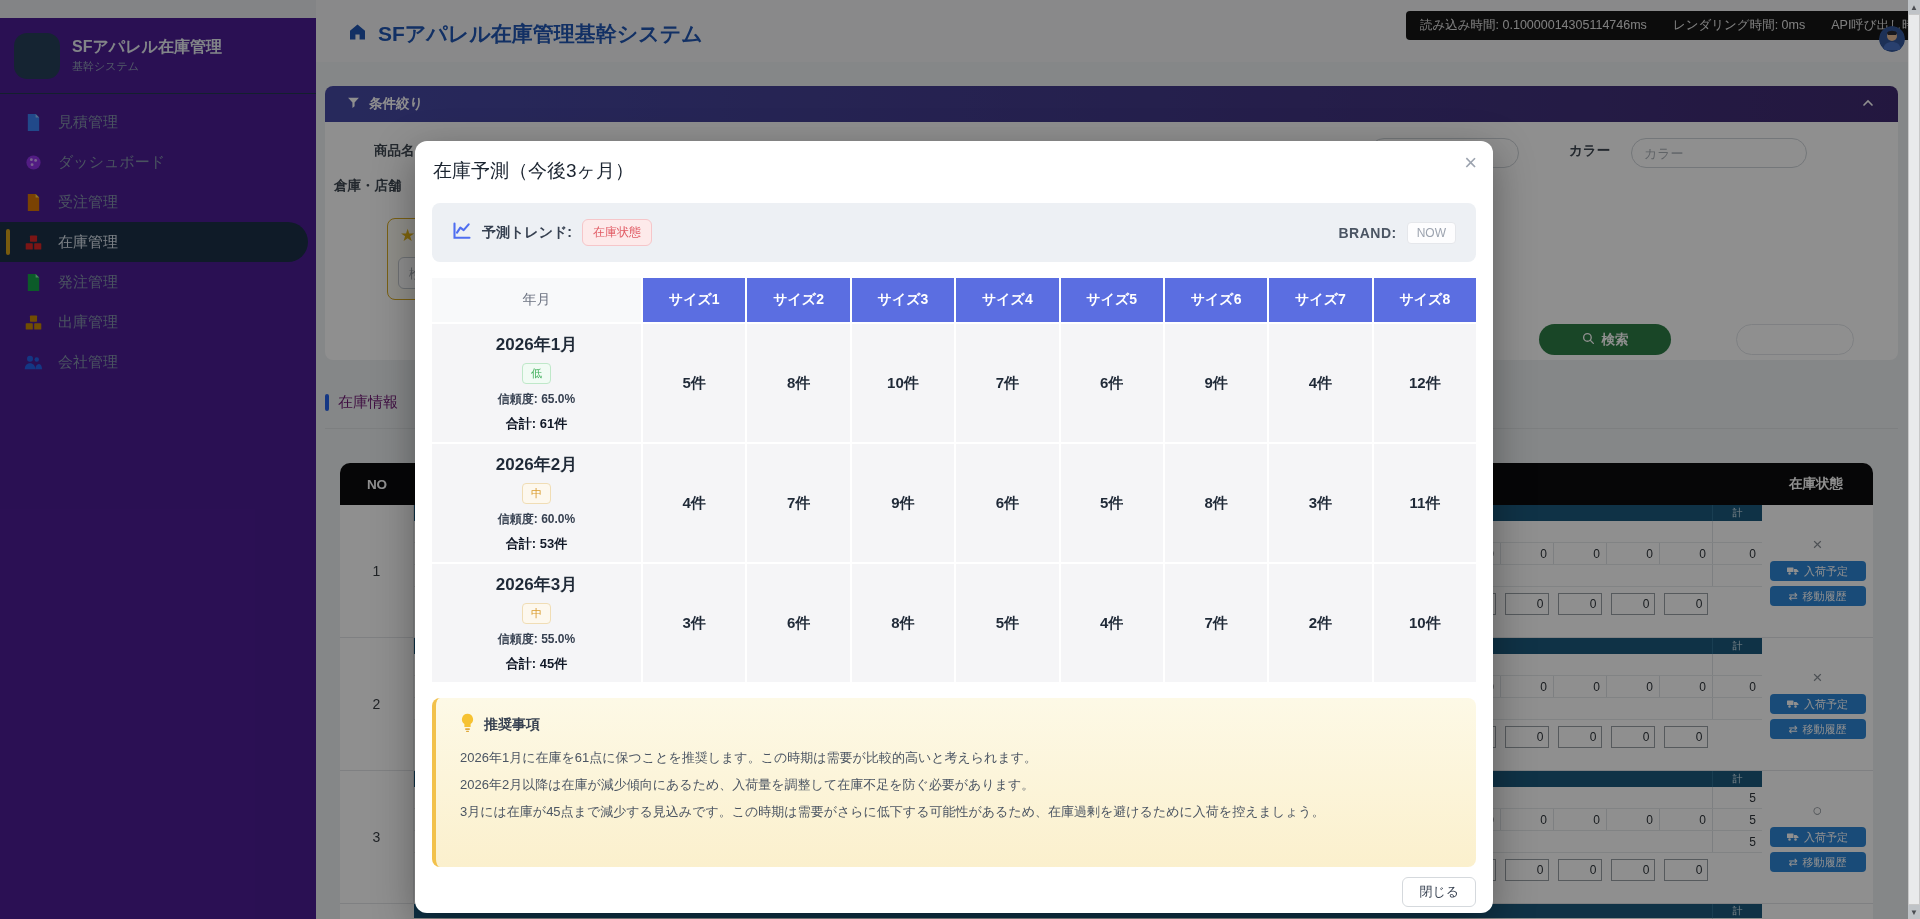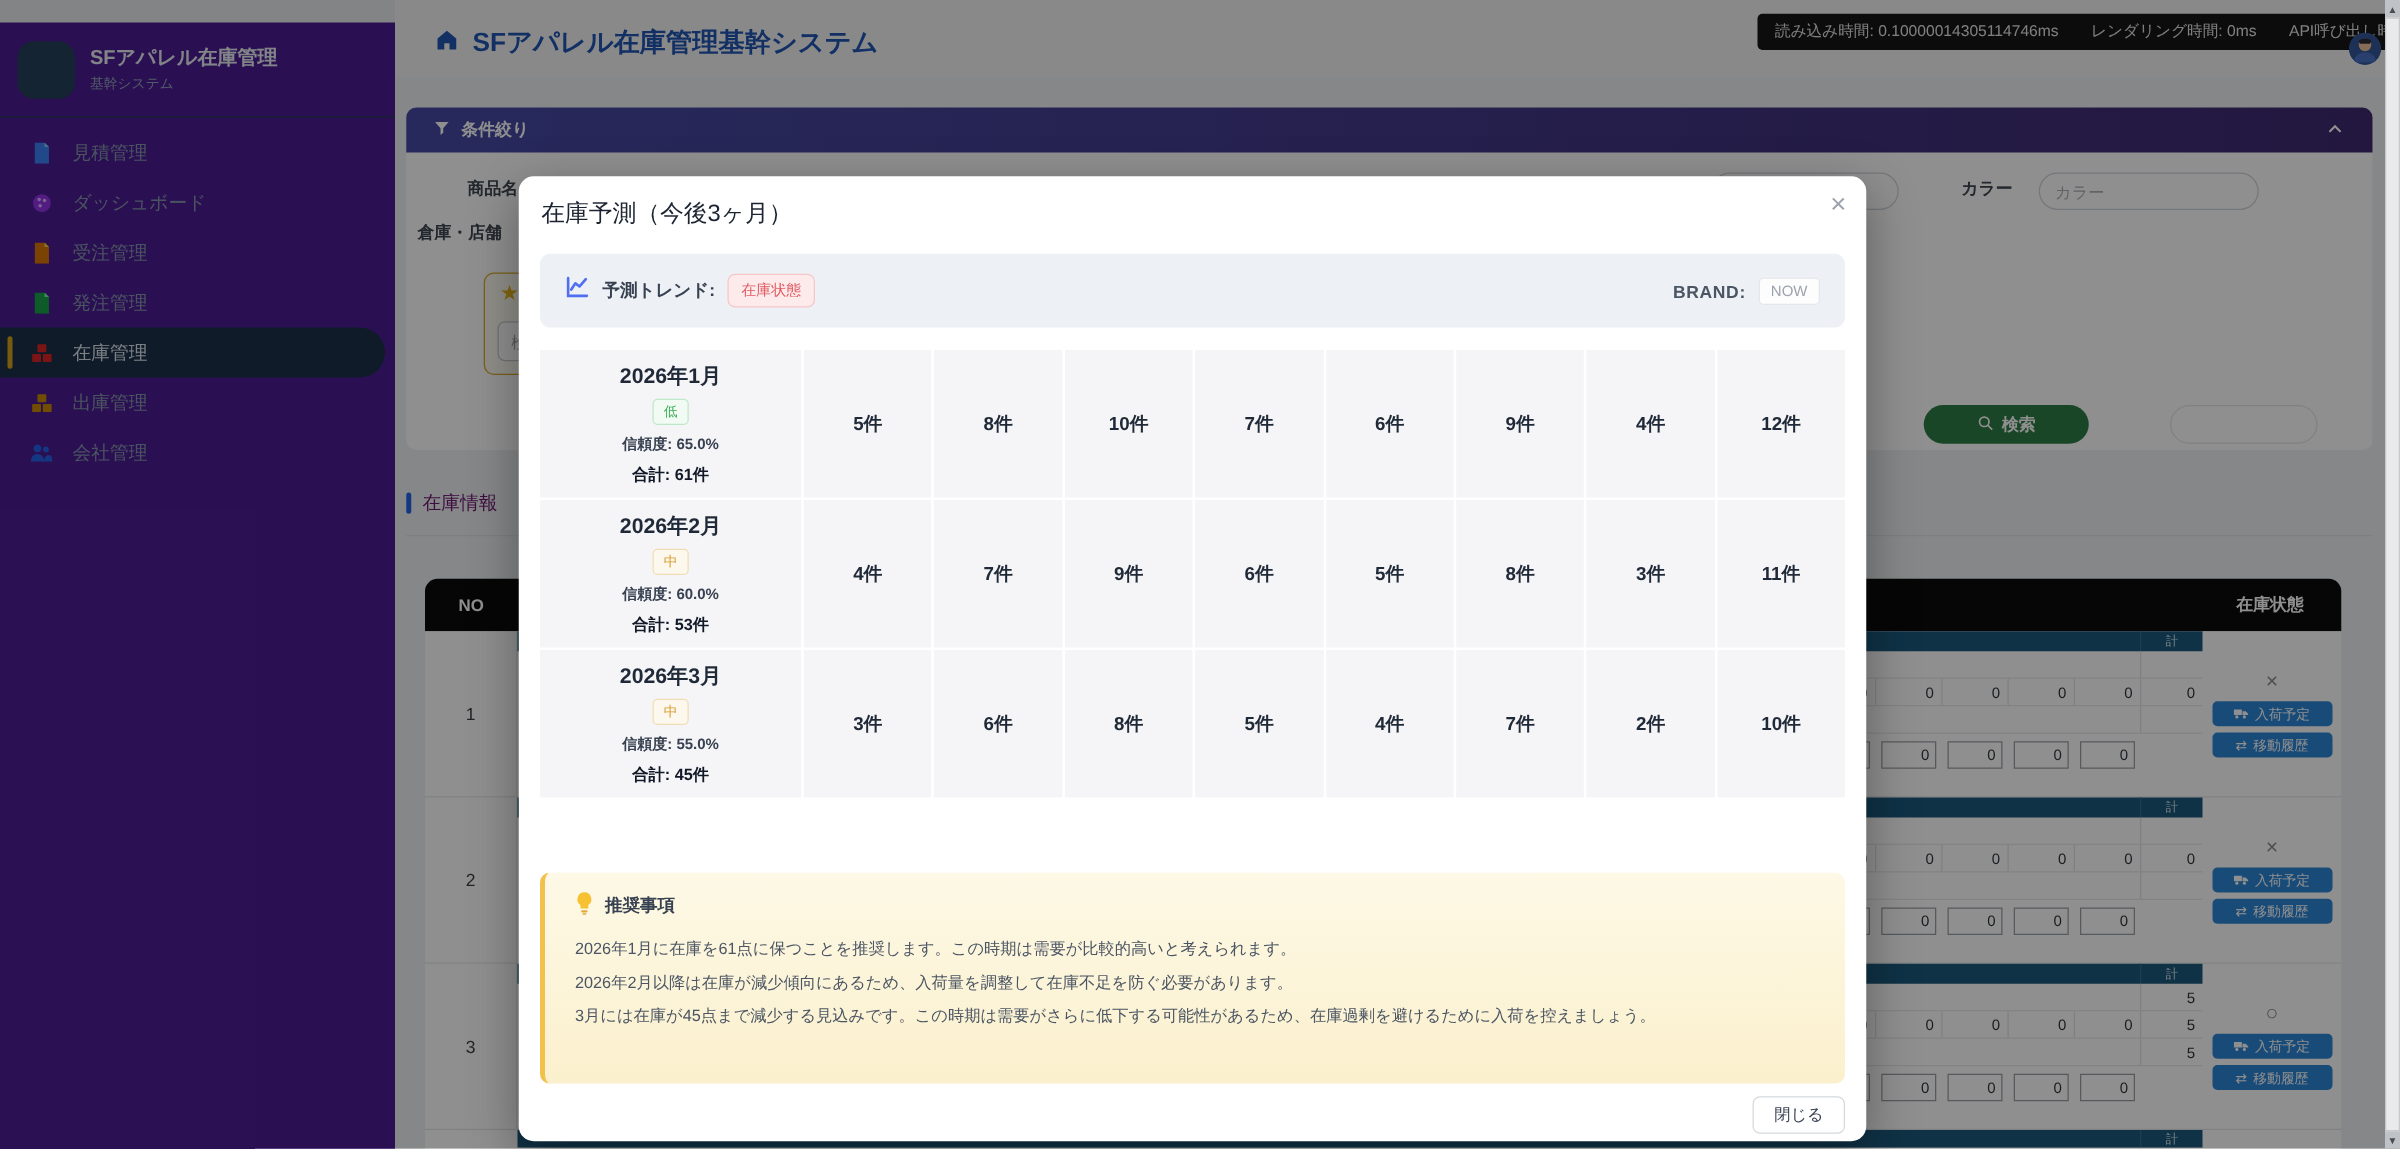--- a/index.html
+++ b/index.html
@@ -157,38 +157,38 @@
       </div>
       <div class="nav-item">
         <span class="nicon">
           <svg width="15" height="17" viewBox="0 0 20 24">
               <path d="M2 0h11l5 5v19H2z" fill="#d97706"></path>
               <path d="M13 0l5 5h-5z" fill="#fcd34d"></path>
             </svg>
         </span>
         <span>受注管理</span>
       </div>
-      <div class="nav-item">
-        <span class="nicon">
-          <svg width="15" height="17" viewBox="0 0 20 24">
-              <path d="M2 0h11l5 5v19H2z" fill="#16a34a"></path>
-              <path d="M13 0l5 5h-5z" fill="#86efac"></path>
-            </svg>
-        </span>
-        <span>発注管理</span>
-      </div>
       <div class="nav-item active">
         <span class="nicon">
           <svg width="17" height="17" viewBox="0 0 24 24">
               <rect x="7" y="2" width="10" height="9" rx="1" fill="#dc2626"></rect>
               <rect x="1" y="13" width="10" height="9" rx="1" fill="#dc2626"></rect>
               <rect x="13" y="13" width="10" height="9" rx="1" fill="#dc2626"></rect>
             </svg>
         </span>
         <span>在庫管理</span>
+      </div>
+      <div class="nav-item">
+        <span class="nicon">
+          <svg width="15" height="17" viewBox="0 0 20 24">
+              <path d="M2 0h11l5 5v19H2z" fill="#16a34a"></path>
+              <path d="M13 0l5 5h-5z" fill="#86efac"></path>
+            </svg>
+        </span>
+        <span>発注管理</span>
       </div>
       <div class="nav-item">
         <span class="nicon">
           <svg width="17" height="17" viewBox="0 0 24 24">
               <rect x="7" y="2" width="10" height="9" rx="1" fill="#ca8a04"></rect>
               <rect x="1" y="13" width="10" height="9" rx="1" fill="#ca8a04"></rect>
               <rect x="13" y="13" width="10" height="9" rx="1" fill="#ca8a04"></rect>
             </svg>
         </span>
         <span>出庫管理</span>
@@ -480,20 +480,31 @@
           </svg>
       </span>
       <span class="trend-label">予測トレンド:</span>
       <span class="trend-badge">在庫状態</span>
       <span class="trend-spacer"></span>
       <span class="brand-label">BRAND:</span>
       <span class="now-badge">NOW</span>
     </div>
 
     <div class="f-table">
+      <div class="f-head">
+        <div class="month-h">年月</div>
+        <div class="size-h">サイズ1</div>
+        <div class="size-h">サイズ2</div>
+        <div class="size-h">サイズ3</div>
+        <div class="size-h">サイズ4</div>
+        <div class="size-h">サイズ5</div>
+        <div class="size-h">サイズ6</div>
+        <div class="size-h">サイズ7</div>
+        <div class="size-h">サイズ8</div>
+      </div>
       <div class="f-body">
         <div class="f-row">
           <div class="month-c">
             <span class="m-date">2026年1月</span>
             <span class="m-badge low">低</span>
             <span class="m-conf">信頼度: 65.0%</span>
             <span class="m-total">合計: 61件</span>
           </div>
           <div class="val-c">5件</div>
           <div class="val-c">8件</div>

